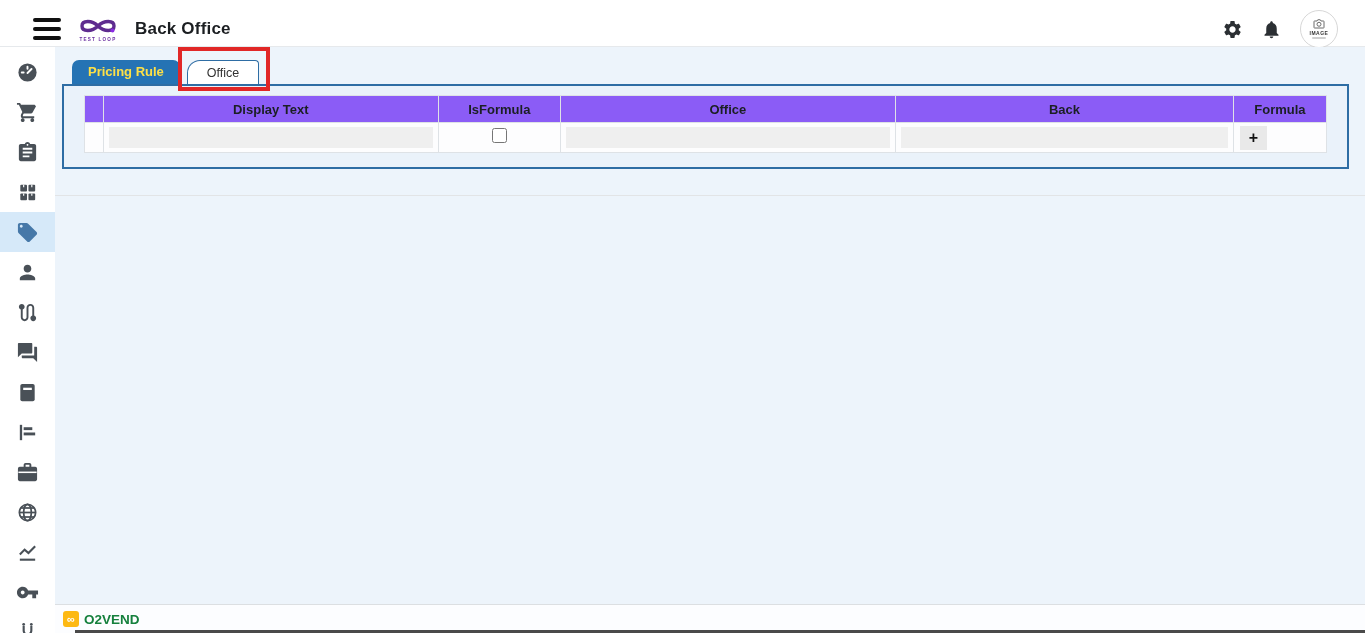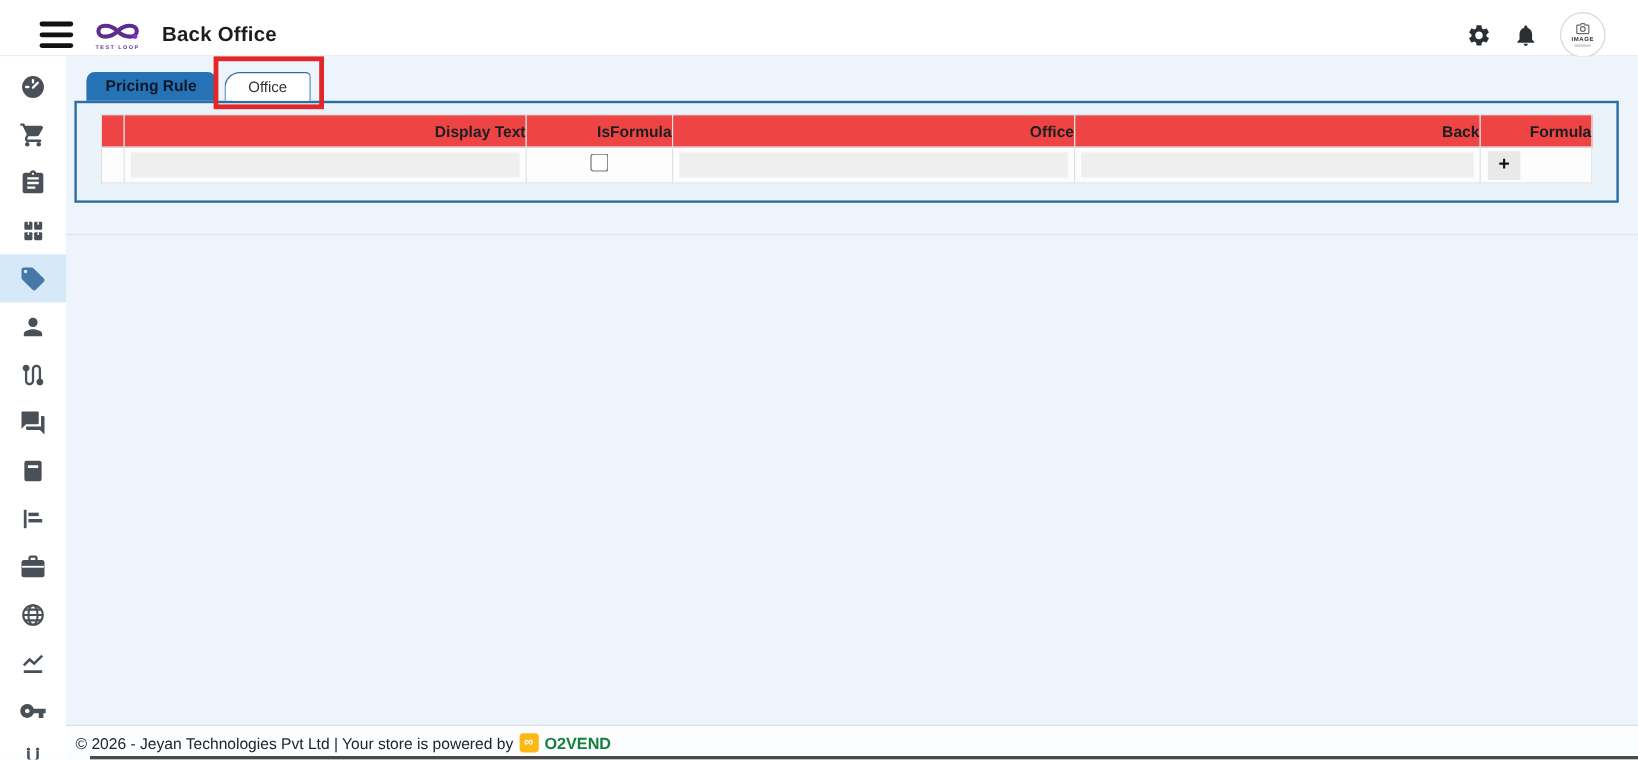--- a/index.html
+++ b/index.html
@@ -53,21 +53,21 @@
 
   main { flex: 1; display: flex; flex-direction: column; background: #edf4fb; min-width: 0; }
   .content { flex: 1; position: relative; }
 
   
   .tabbar { display: flex; align-items: flex-end; margin: 13px 0 0 17px; position: relative; z-index: 2; }
   .tab {
     height: 24px; line-height: 24px; cursor: pointer; white-space: nowrap;
   }
   .tab-active {
-    background: #2573b4; color: #0f172a; font-size: 13px; font-weight: 700;
+    background: #2573b4; color: #fde047; font-size: 13px; font-weight: 700;
     padding: 0 16px; border-radius: 7px 7px 0 0;
   }
   .rates-wrap { position: relative; display: inline-block; margin-left: 7px; }
   .tab-inactive {
     background: #ffffff; color: #333; font-size: 12.5px;
     padding: 0 19px; border: 1px solid #2e6da4; border-bottom: none;
     border-radius: 13px 4px 0 0;
   }
   .annotation {
     position: absolute; left: -9px; right: -11px; top: -13px; bottom: -7px;
@@ -76,21 +76,21 @@
 
   
   .panel {
     margin: 0 16px 0 7px;
     border: 2px solid #2e6da4;
     background: #eaf2fa;
     padding: 9px 20px 14px 20px;
   }
   table { width: 100%; border-collapse: collapse; background: #fdfdfe; table-layout: fixed; }
   th, td { border: 1px solid #dee2e6; }
-  th { height: 27px; font-size: 13px; font-weight: 700; color: #1b1f23; text-align: right; background: #ef4444; }
+  th { height: 27px; font-size: 13px; font-weight: 700; color: #1b1f23; text-align: center; background: #8b5cf6; }
   td { height: 30px; background: #fdfdfe; }
   .cell-input {
     display: block; width: calc(100% - 10px); height: 21px; margin: 0 auto;
     background: #efefef; border: none; outline: none; font-size: 13px; padding: 0 6px;
   }
   .cell-check { text-align: center; }
   .cell-check input { width: 15px; height: 15px; accent-color: #555; cursor: pointer; }
   .add-btn {
     width: 27px; height: 24px; margin-left: 6px; background: #e9e9e9; border: none;
     font-size: 16px; font-weight: 700; color: #111; cursor: pointer; line-height: 22px;
@@ -301,20 +301,19 @@
               <td><button class="add-btn">+</button></td>
             </tr>
           </tbody>
         </table>
       </div>
 
       <div class="divider"></div>
     </div>
 
     <footer>
-      <span>© 2026 - Jeyan Technologies Pvt Ltd | Your store is powered by</span>
       <span class="brand-badge">∞</span>
       <span class="brand-name">O2VEND</span>
     </footer>
   </main>
 </div>
 
 <div class="hscroll"></div>
 
 </body></html>

